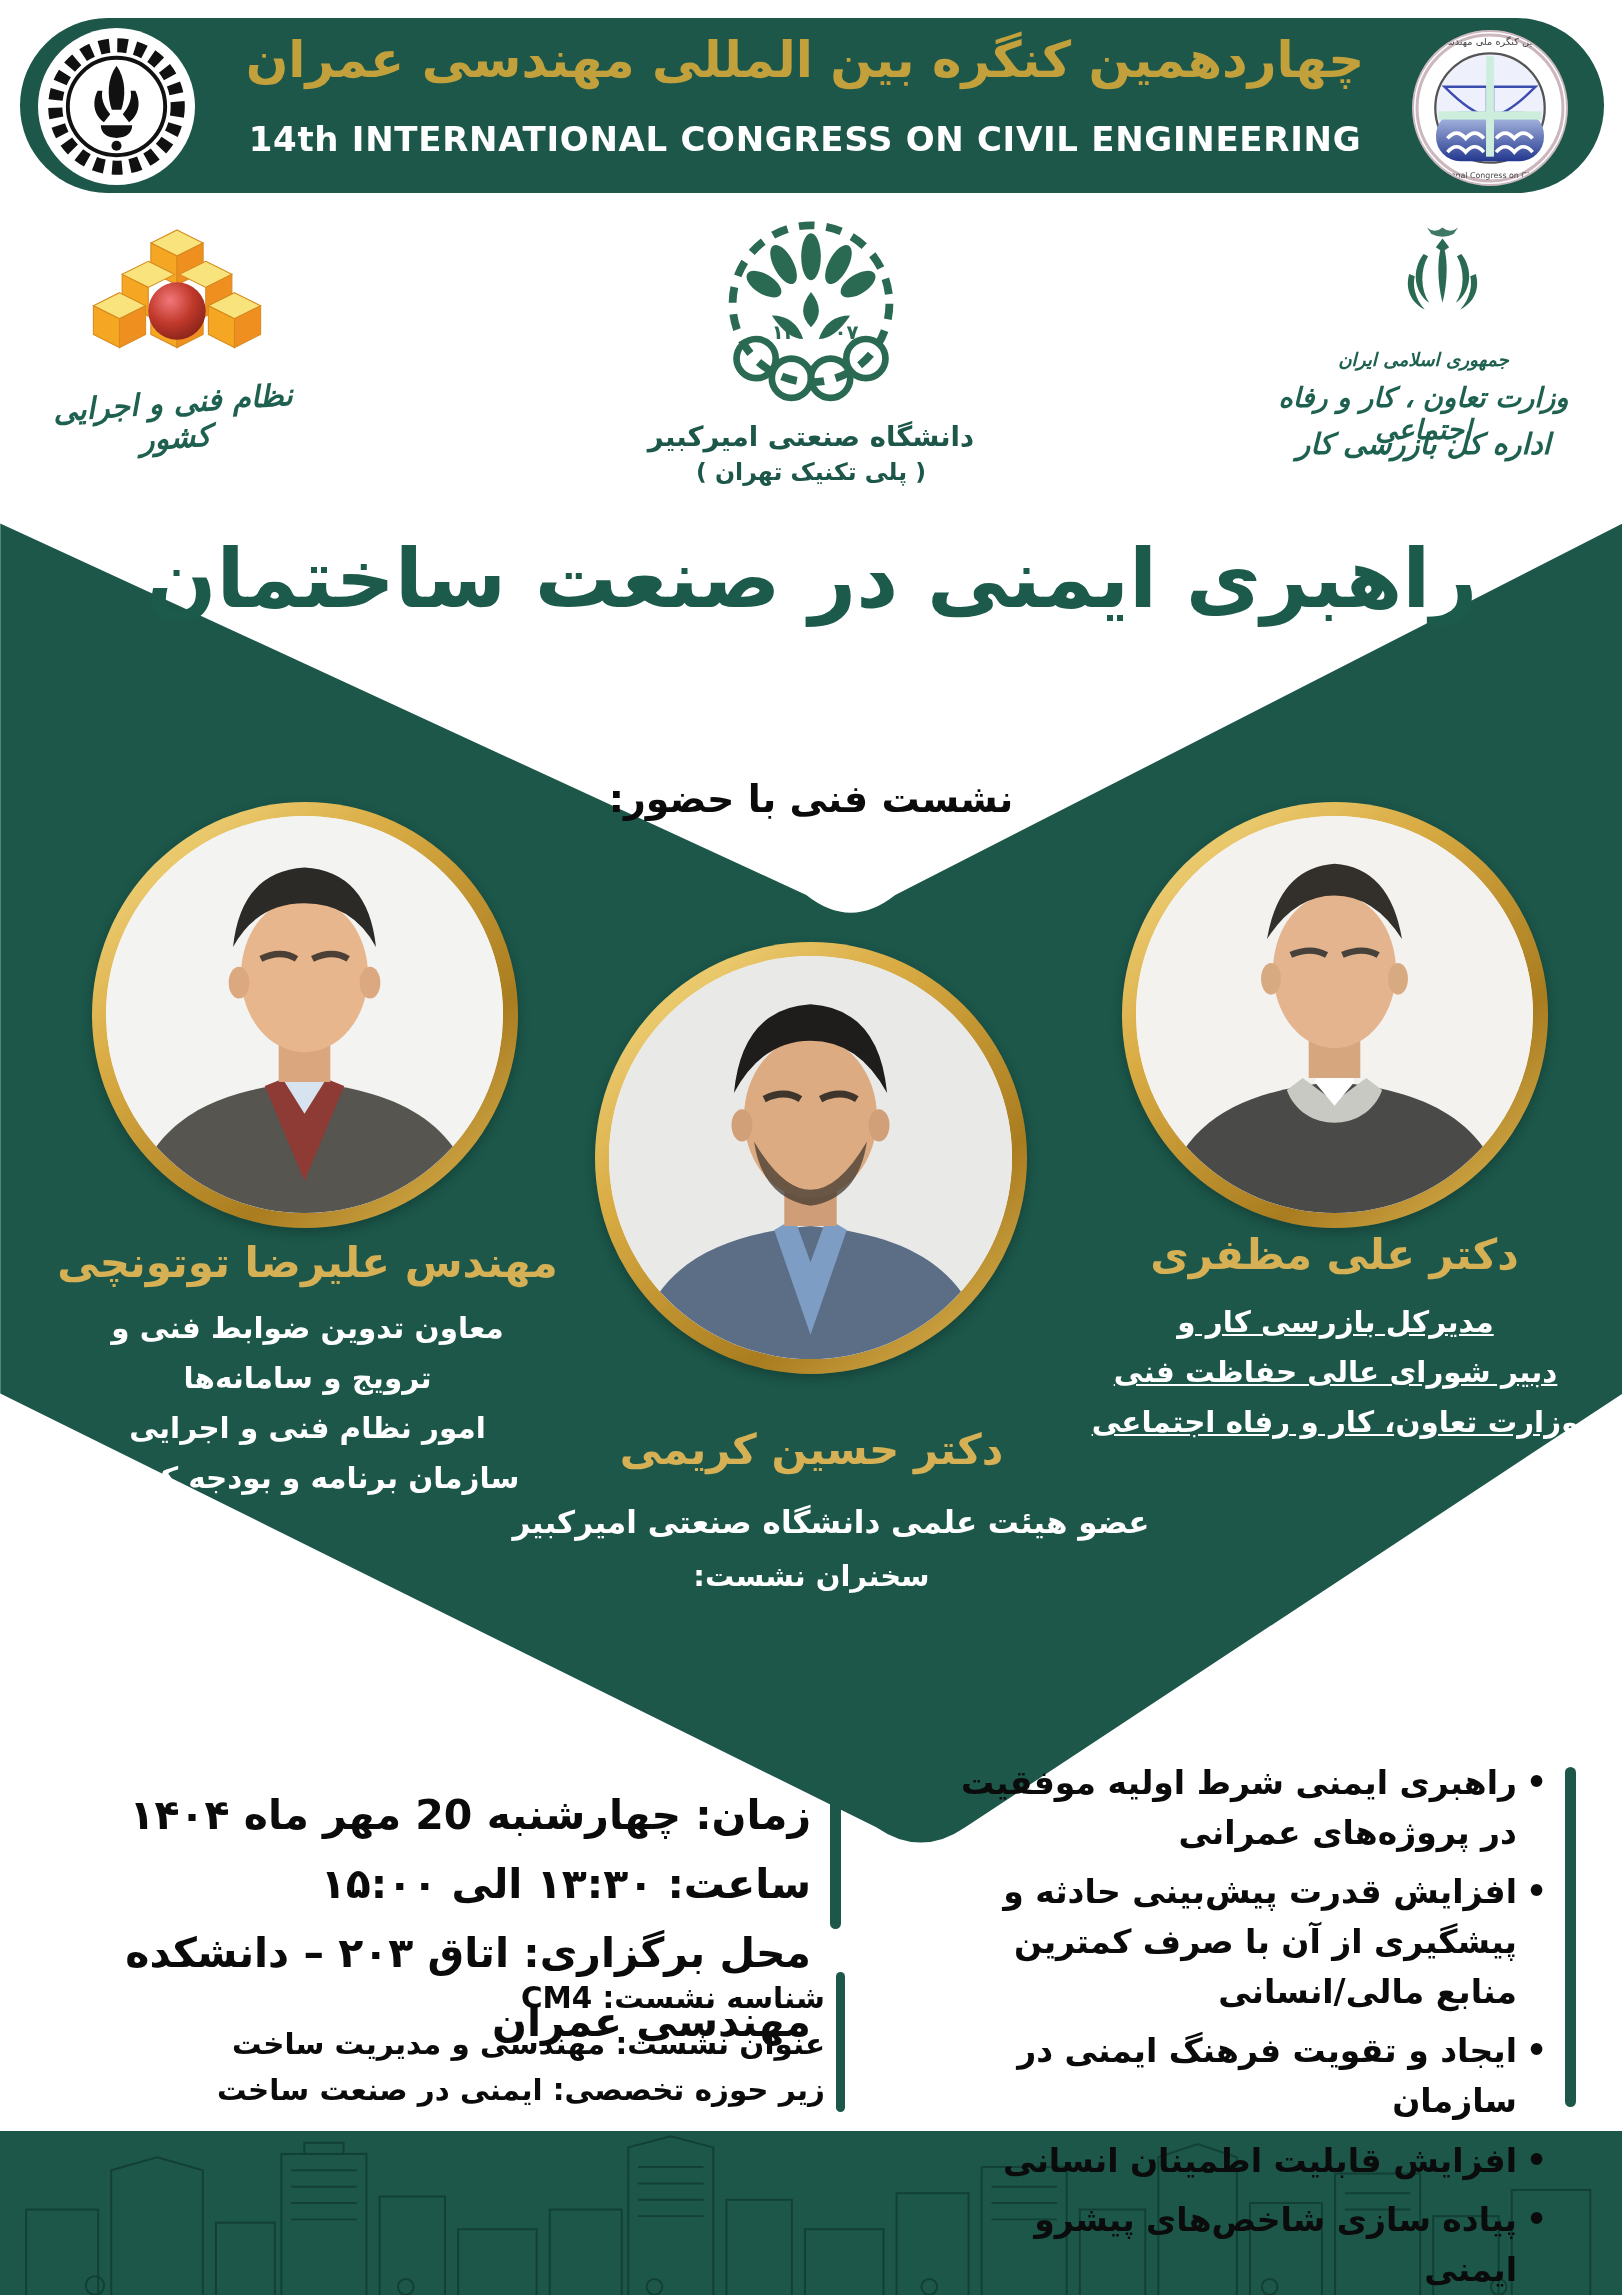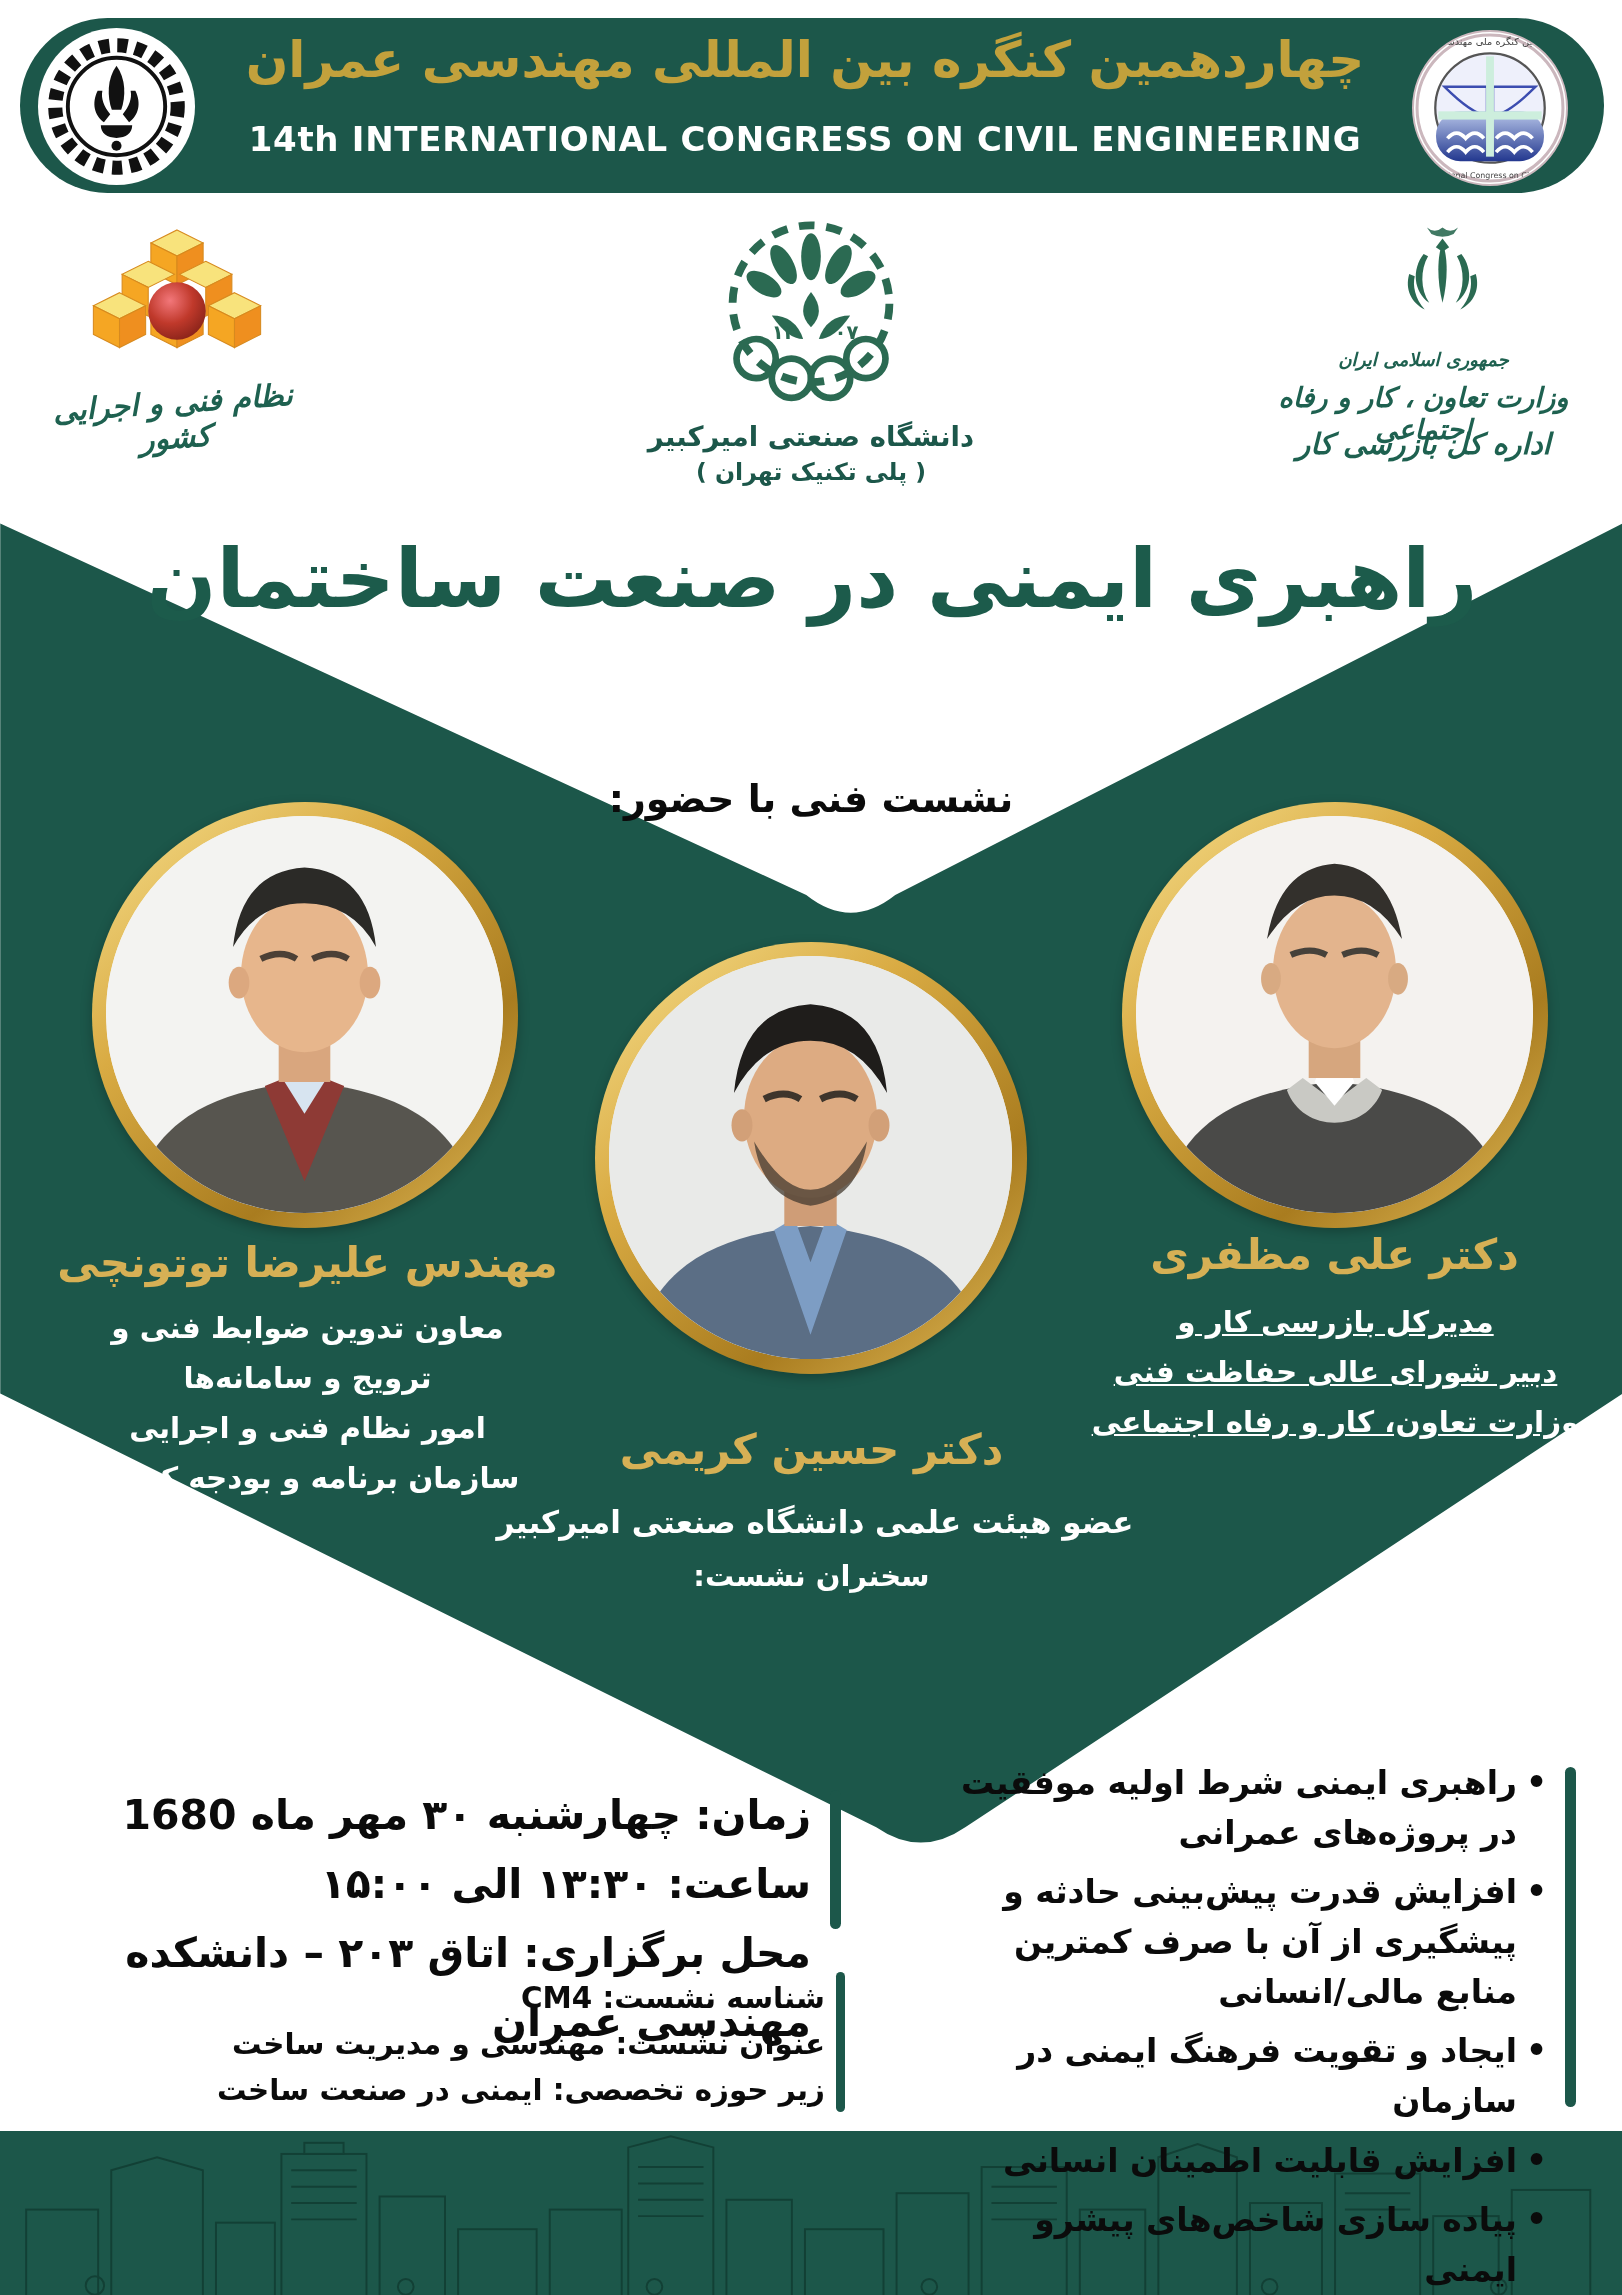--- a/index.html
+++ b/index.html
@@ -36,21 +36,21 @@
   .ring-left{left:92px;top:802px;width:397px;height:397px;}
   .ring-center{left:595px;top:942px;width:403px;height:403px;}
   .ring-right{left:1122px;top:802px;width:397px;height:397px;}
   .speaker-name{font-size:42px;font-weight:800;color:#D6B055;z-index:3;}
   .name-left{left:46px;top:1238px;width:523px;}
   .name-center{left:550px;top:1425px;width:523px;}
   .name-right{left:1073px;top:1230px;width:523px;}
   .speaker-desc{font-size:29.4px;font-weight:700;color:#ffffff;line-height:50px;z-index:3;}
   .desc-left{left:59px;top:1303px;width:497px;}
   .desc-right{left:1067px;top:1297px;width:537px;text-decoration:underline;}
-  .desc-center{left:488px;top:1497px;width:654px;font-size:31px;}
+  .desc-center{left:504px;top:1497px;width:654px;font-size:31px;}
   .speaker-label{left:550px;top:1559px;width:523px;font-size:29px;font-weight:800;color:#ffffff;z-index:3;}
   .speaker-topic{left:517px;top:1602px;width:589px;font-size:31px;font-weight:800;color:#ffffff;z-index:3;}
   
   .event-block{left:39px;top:1781px;width:772px;font-size:41px;font-weight:800;color:#0b0b0b;
                line-height:69px;text-align:right;z-index:3;}
   .vbar{background:#1C574A;border-radius:6.5px;z-index:3;}
   .bar-event{left:830px;top:1790px;width:10.5px;height:139px;}
   .meta-block{left:105px;top:1975px;width:720px;font-size:29.4px;font-weight:800;color:#0b0b0b;
               line-height:46px;text-align:right;z-index:3;}
   .bar-meta{left:836px;top:1972px;width:9.2px;height:140px;}
@@ -272,21 +272,21 @@
   </div>
 
   <div class="abs center rtl speaker-name name-center">دکتر حسین کریمی</div>
   <div class="abs center rtl speaker-desc desc-center">
     <div>عضو هیئت علمی دانشگاه صنعتی امیرکبیر</div>
   </div>
 
   <div class="abs center rtl speaker-label">سخنران نشست:</div>
 
   <div class="abs rtl event-block">
-    <div>زمان: چهارشنبه ۳۰ مهر ماه 1680 ساعت: ۱۳:۳۰ الی ۱۵:۰۰</div>
+    <div>زمان: چهارشنبه 20 مهر ماه ۱۴۰۴ ساعت: ۱۳:۳۰ الی ۱۵:۰۰</div>
     <div>محل برگزاری: اتاق ۲۰۳ – دانشکده مهندسی عمران</div>
   </div>
   <div class="abs vbar bar-event"></div>
 
   <div class="abs rtl meta-block">
     <div>شناسه نشست: CM4</div>
     <div>عنوان نشست: مهندسی و مدیریت ساخت</div>
     <div>زیر حوزه تخصصی: ایمنی در صنعت ساخت</div>
   </div>
   <div class="abs vbar bar-meta"></div>

